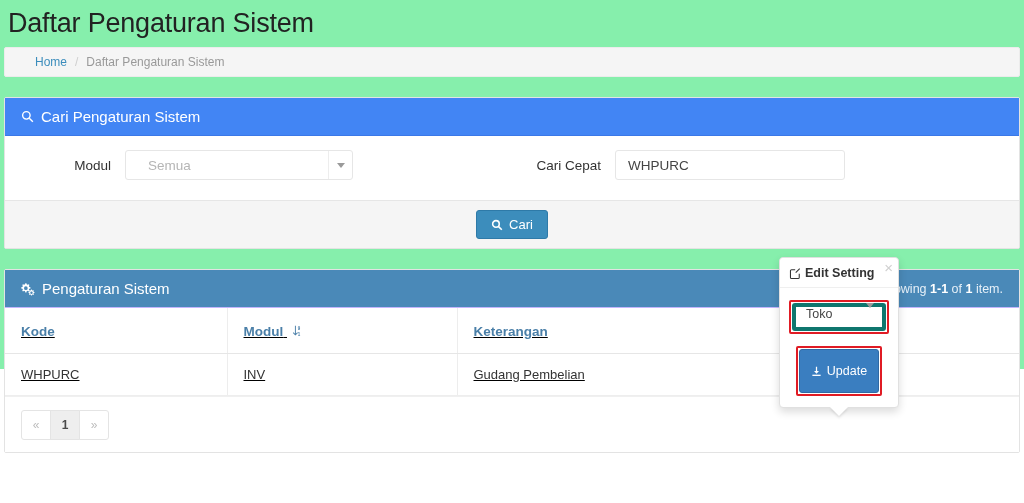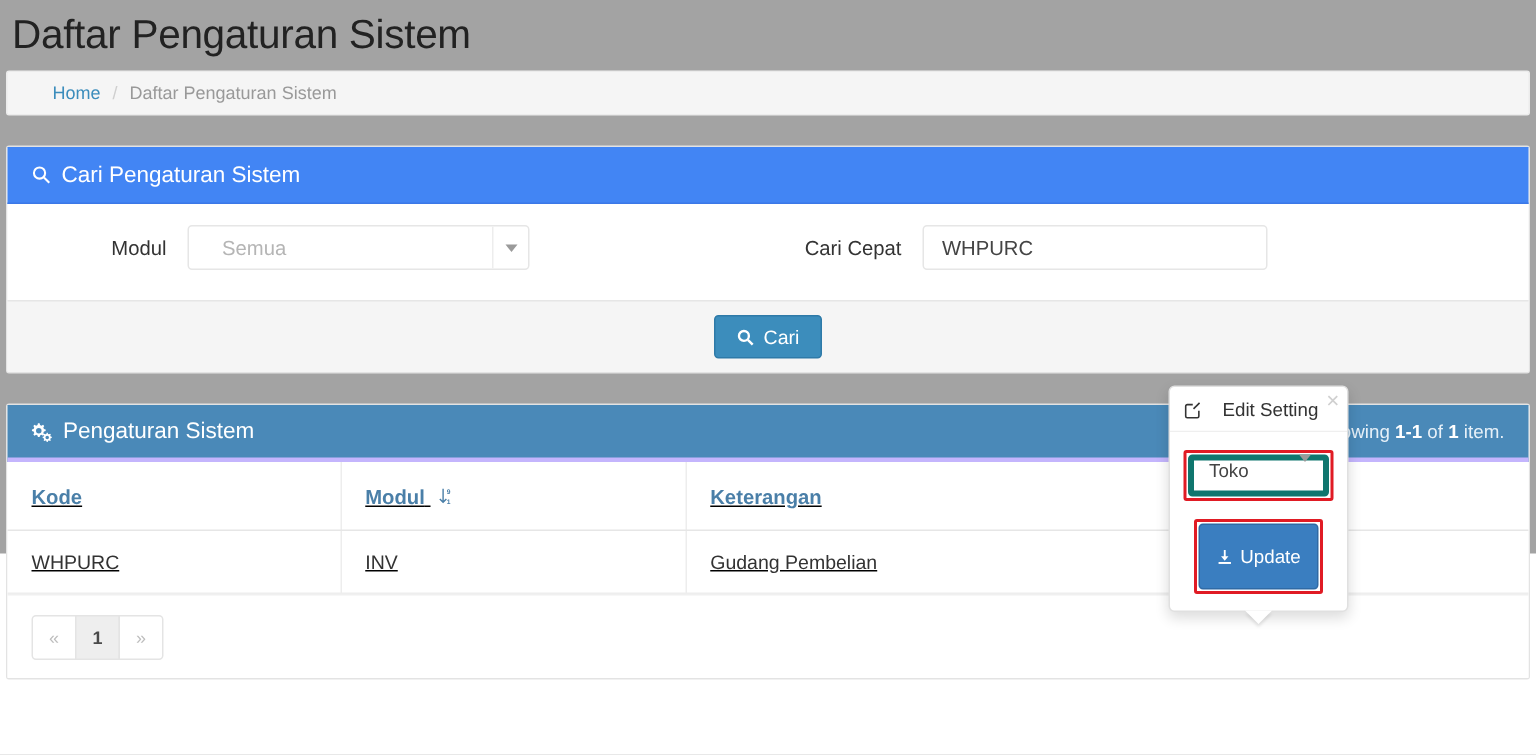--- a/index.html
+++ b/index.html
@@ -4,21 +4,21 @@
 <style>
   * { box-sizing: border-box; }
   html, body {
     margin: 0; padding: 0;
     width: 1024px; height: 503px;
     overflow: hidden;
     background: #ffffff;
     font-family: "Liberation Sans", sans-serif;
     -webkit-font-smoothing: antialiased;
   }
-  .page { position: relative; width: 1024px; height: 369px; background: #a3a3a3; }
+  .page { position: relative; width: 1024px; height: 369px; background: #86efac; }
 
   
   .page-title {
     font-size: 27px;
     font-weight: 400;
     color: #222;
     padding: 6px 0 0 8px;
     margin: 0;
     line-height: 34px;
     letter-spacing: -0.2px;
@@ -50,21 +50,21 @@
   .panel-heading {
     height: 38px;
     display: flex;
     align-items: center;
     padding: 16px 16px;
     color: #fff;
     font-size: 15px;
     font-weight: 400;
   }
   .panel-heading.primary { background: #4285f4; border-bottom: 1px solid #3b78e7; }
-  .panel-heading.info    { background: #4a89b8; border-bottom: 3px solid #c4b5fd; }
+  .panel-heading.info    { background: #4a89b8; border-bottom: 1px solid #c4b5fd; }
   .panel-heading .ptitle { margin-left: 7px; }
   .panel-heading .spacer { flex: 1; }
   .showing-info { font-size: 12.5px; color: #e6f0f8; white-space: nowrap; }
   .showing-info b { color: #fff; font-weight: bold; }
 
   
   .search-body {
     background: #fff;
     padding: 14px 0 18px 0;
     display: flex;
@@ -212,21 +212,21 @@
   .popover-title {
     display: flex; align-items: center;
     padding: 8px 8px 7px 9px;
     font-size: 12.5px;
     color: #333;
     border-bottom: 1px solid #efefef;
     position: relative;
     background: #fff;
     border-radius: 4px 4px 0 0;
   }
-  .popover-title .ttl { margin-left: 13px; }
+  .popover-title .ttl { margin-left: 3px; font-weight: bold; }
   .pop-close {
     position: absolute; right: 5px; top: 2px;
     color: #d0d0d0; font-size: 15px; line-height: 1;
     cursor: pointer; font-weight: 300;
   }
   .popover-body { padding: 12px 9px 12px 9px; }
 
   .annot-red { border: 2px solid #e01b24; border-radius: 2px; padding: 1px; }
   .pop-sel {
     position: relative;

